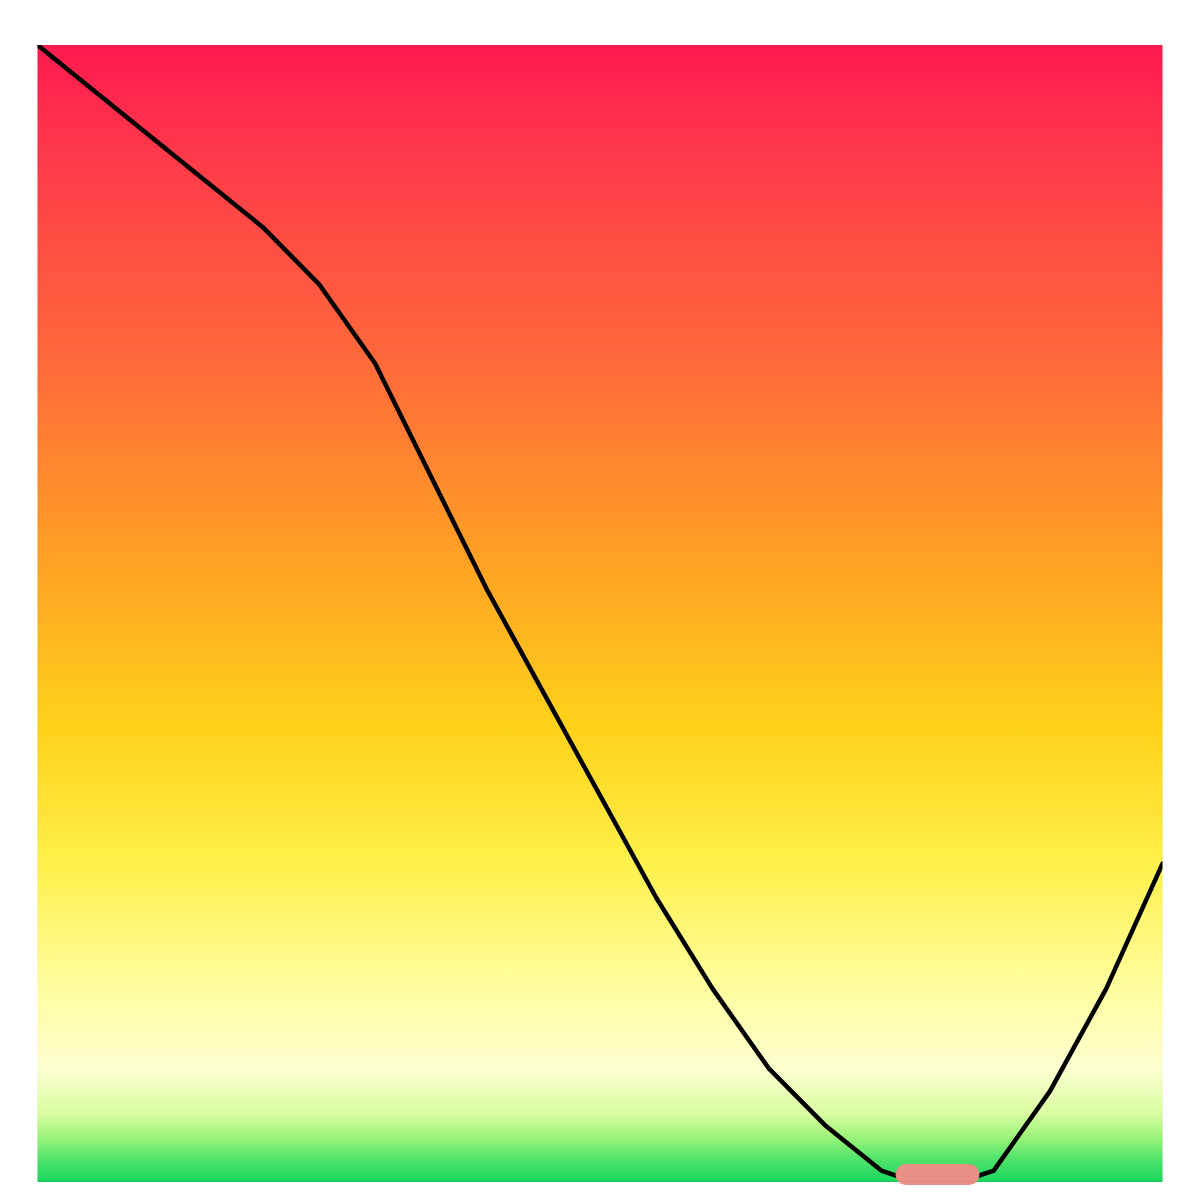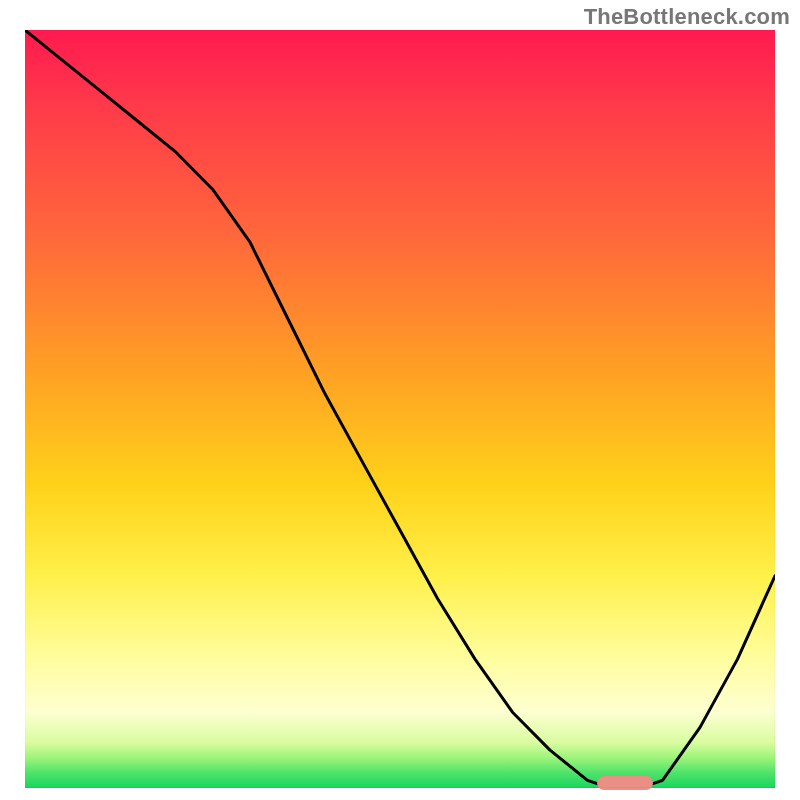--- a/index.html
+++ b/index.html
@@ -81,21 +81,20 @@
     width: 0;
     height: 758px;
     border-left: 1px solid rgba(0,0,0,0.03);
   }
 </style>
 </head>
 <body>
 
 <div class="chart-wrap">
 
-  <div class="attribution">TheBottleneck.com</div>
 
   <div class="left-axis"></div>
 
   <div class="plot-area">
 
     <svg class="curve-svg" viewBox="0 0 750 758" preserveAspectRatio="none">
       <path id="curve-path" d="M0.0 0.0 L37.5 30.3 L75.0 60.6 L112.5 91.0 L150.0 121.3 L187.5 159.2 L225.0 212.2 L262.5 288.0 L300.0 363.8 L337.5 432.1 L375.0 500.3 L412.5 568.5 L450.0 629.1 L487.5 682.2 L525.0 720.1 L562.5 750.4 L585.0 758.0 L615.0 758.0 L637.5 750.4 L675.0 697.4 L712.5 629.1 L750.0 545.8" fill="none" stroke="#000000" stroke-width="3" stroke-linejoin="round" stroke-linecap="round"></path>
     </svg>
 
     <div class="marker" id="marker" style="left: 600px; background: rgb(233, 143, 134);"></div>

